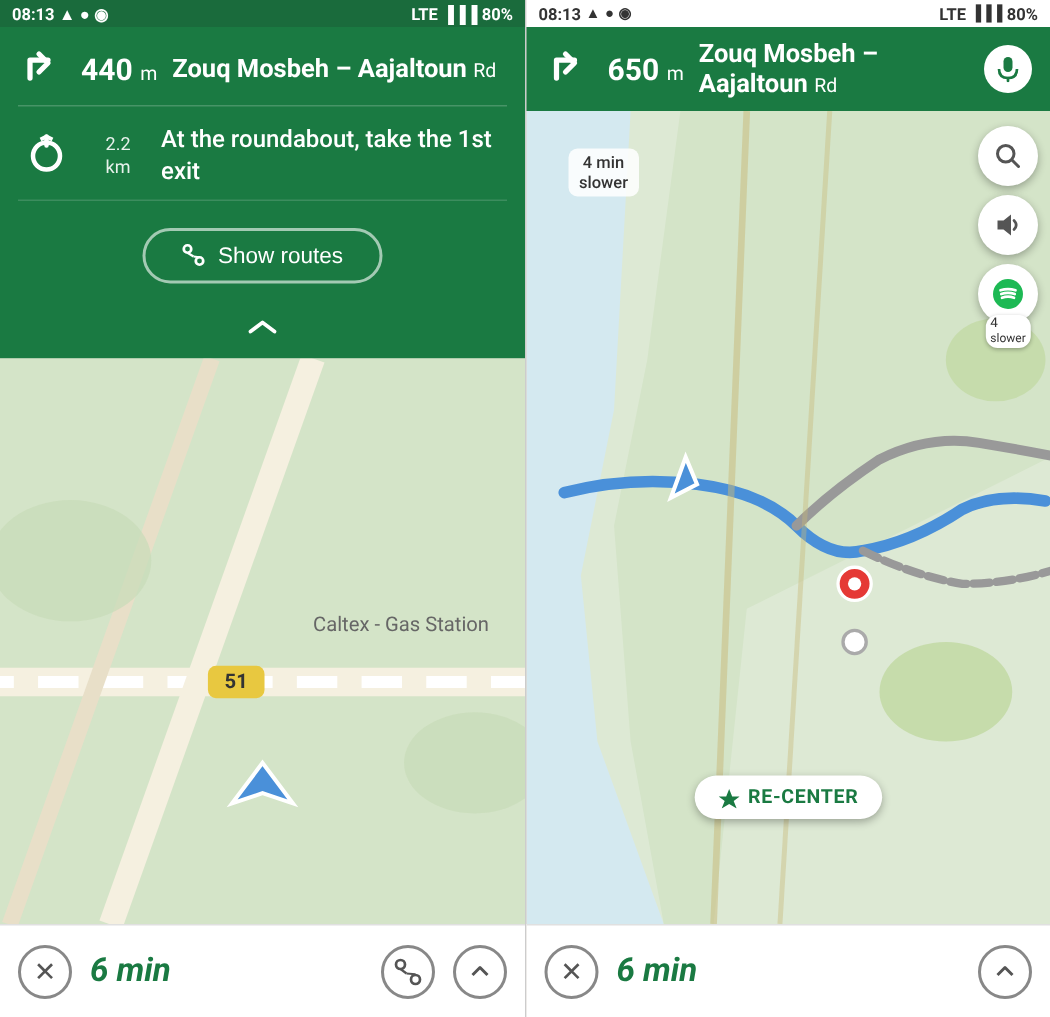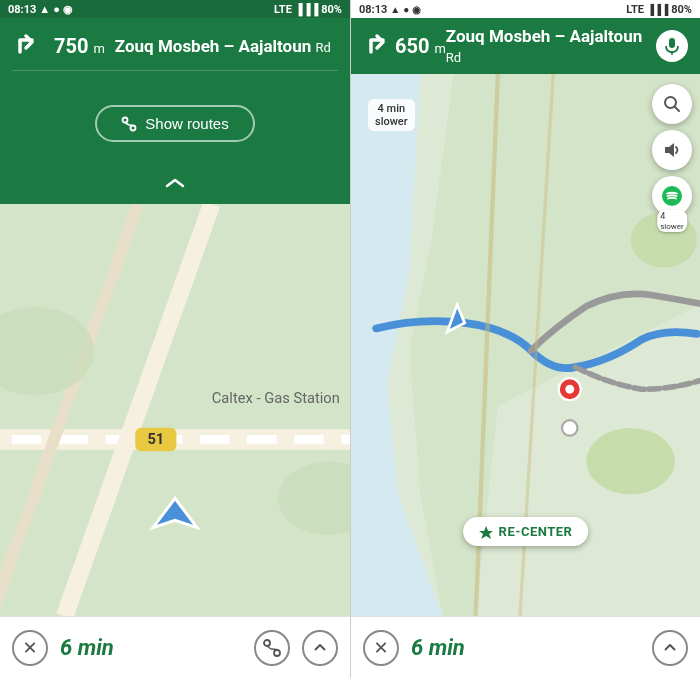--- a/index.html
+++ b/index.html
@@ -88,21 +88,21 @@
       background: transparent;
       border: 2px solid rgba(255,255,255,0.6);
       border-radius: 20px;
       color: white;
       padding: 8px 24px;
       font-size: 15px;
       cursor: pointer;
       display: flex;
       align-items: center;
       gap: 8px;
-      margin: 24px auto;
+      margin: 12px auto;
     }
 
     .collapse-btn {
       display: flex;
       justify-content: center;
       padding: 4px;
       cursor: pointer;
     }
 
     
@@ -202,20 +202,21 @@
       position: relative;
       z-index: 10;
     }
 
     .nav-header-right {
       background: #1a7a42;
       color: white;
       padding: 8px 12px;
       display: flex;
       align-items: center;
+      gap: 10px;
       z-index: 10;
       position: relative;
     }
 
     .mic-btn {
       width: 32px;
       height: 32px;
       border-radius: 50%;
       background: white;
       display: flex;
@@ -355,30 +356,43 @@
 
     <div class="nav-header-row">
       <div>
         <svg class="arrow-svg" viewBox="0 0 32 32" fill="none">
           <polyline points="8,24 8,12 20,12" stroke="white" stroke-width="3.5" fill="none" stroke-linejoin="round" stroke-linecap="round"></polyline>
           <polyline points="14,8 20,14 14,20" stroke="white" stroke-width="3.5" fill="none" stroke-linejoin="round" stroke-linecap="round"></polyline>
         </svg>
       </div>
       <div>
         <div style="font-size:20px;font-weight:bold;color:white;line-height:1">
-          <span>750</span>
+          <span>440</span>
           <span style="font-size:13px;font-weight:normal;">m</span>
         </div>
       </div>
       <div style="font-size:17px;font-weight:bold;color:white;">
         <span>Zouq Mosbeh – Aajaltoun</span>
         <span style="font-size:13px;font-weight:normal;">Rd</span>
       </div>
     </div>
 
+    <div class="nav-row">
+      <div class="nav-icon-box">
+        <svg width="34" height="34" viewBox="0 0 34 34" fill="none">
+          <circle cx="17" cy="17" r="9" stroke="white" stroke-width="3" fill="none"></circle>
+          <polyline points="17,4 17,10" stroke="white" stroke-width="3" stroke-linecap="round"></polyline>
+          <polyline points="13,6 17,4 21,6" stroke="white" stroke-width="2.5" fill="none" stroke-linejoin="round"></polyline>
+        </svg>
+      </div>
+      <div class="nav-distance">
+        <span>2.2 km</span>
+      </div>
+      <div class="nav-text">At the roundabout, take the 1st exit</div>
+    </div>
 
 
     <div style="display:flex;justify-content:center;padding:6px 0;">
       <button class="show-routes-btn">
         <svg width="16" height="16" viewBox="0 0 16 16" fill="none">
           <circle cx="4" cy="4" r="2.5" stroke="white" stroke-width="1.8" fill="none"></circle>
           <circle cx="12" cy="12" r="2.5" stroke="white" stroke-width="1.8" fill="none"></circle>
           <line x1="4" y1="6.5" x2="8" y2="9" stroke="white" stroke-width="1.5"></line>
           <line x1="8" y1="9" x2="12" y2="9.5" stroke="white" stroke-width="1.5"></line>
         </svg>
@@ -502,21 +516,21 @@
       <ellipse cx="300" cy="150" rx="30" ry="25" fill="#c0d8a0" opacity="0.7"></ellipse>
 
       <polygon points="120,225 108,212 108,238" fill="#4a90d9" stroke="white" stroke-width="2.5" transform="rotate(20,120,225)"></polygon>
 
       <circle cx="215" cy="285" r="10" fill="#e53935" stroke="white" stroke-width="2"></circle>
       <circle cx="215" cy="285" r="4" fill="white"></circle>
 
       <circle cx="215" cy="320" r="7" fill="white" stroke="#aaa" stroke-width="2"></circle>
     </svg>
 
-    <div class="slower-label" style="top:25px;left:17px;">
+    <div class="slower-label" style="top:25px;left:28px;">
       <div style="font-size:11px;font-weight:500;color:#333;text-align:center;">4 min<br>slower</div>
     </div>
 
     <div class="map-controls">
       <div class="map-ctrl-btn">
         <svg width="20" height="20" viewBox="0 0 20 20" fill="none">
           <circle cx="8.5" cy="8.5" r="5.5" stroke="#555" stroke-width="2" fill="none"></circle>
           <line x1="13" y1="13" x2="17" y2="17" stroke="#555" stroke-width="2" stroke-linecap="round"></line>
         </svg>
       </div>

